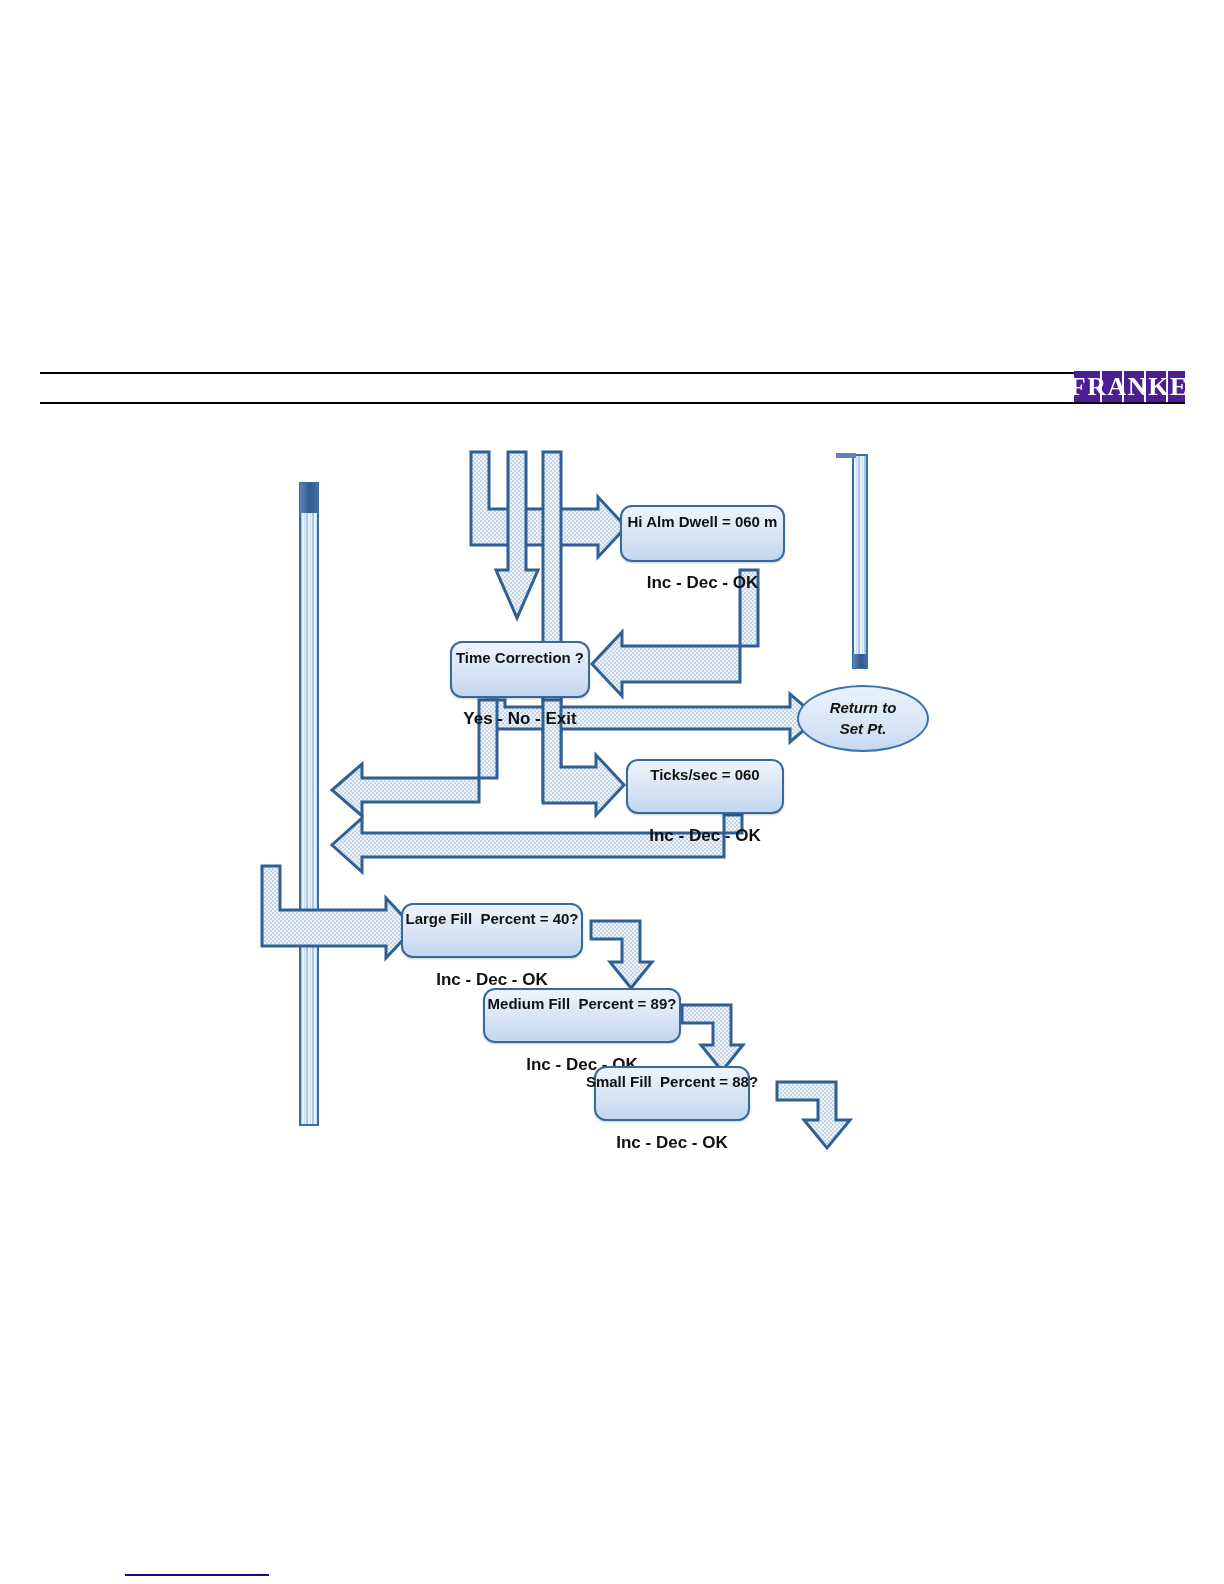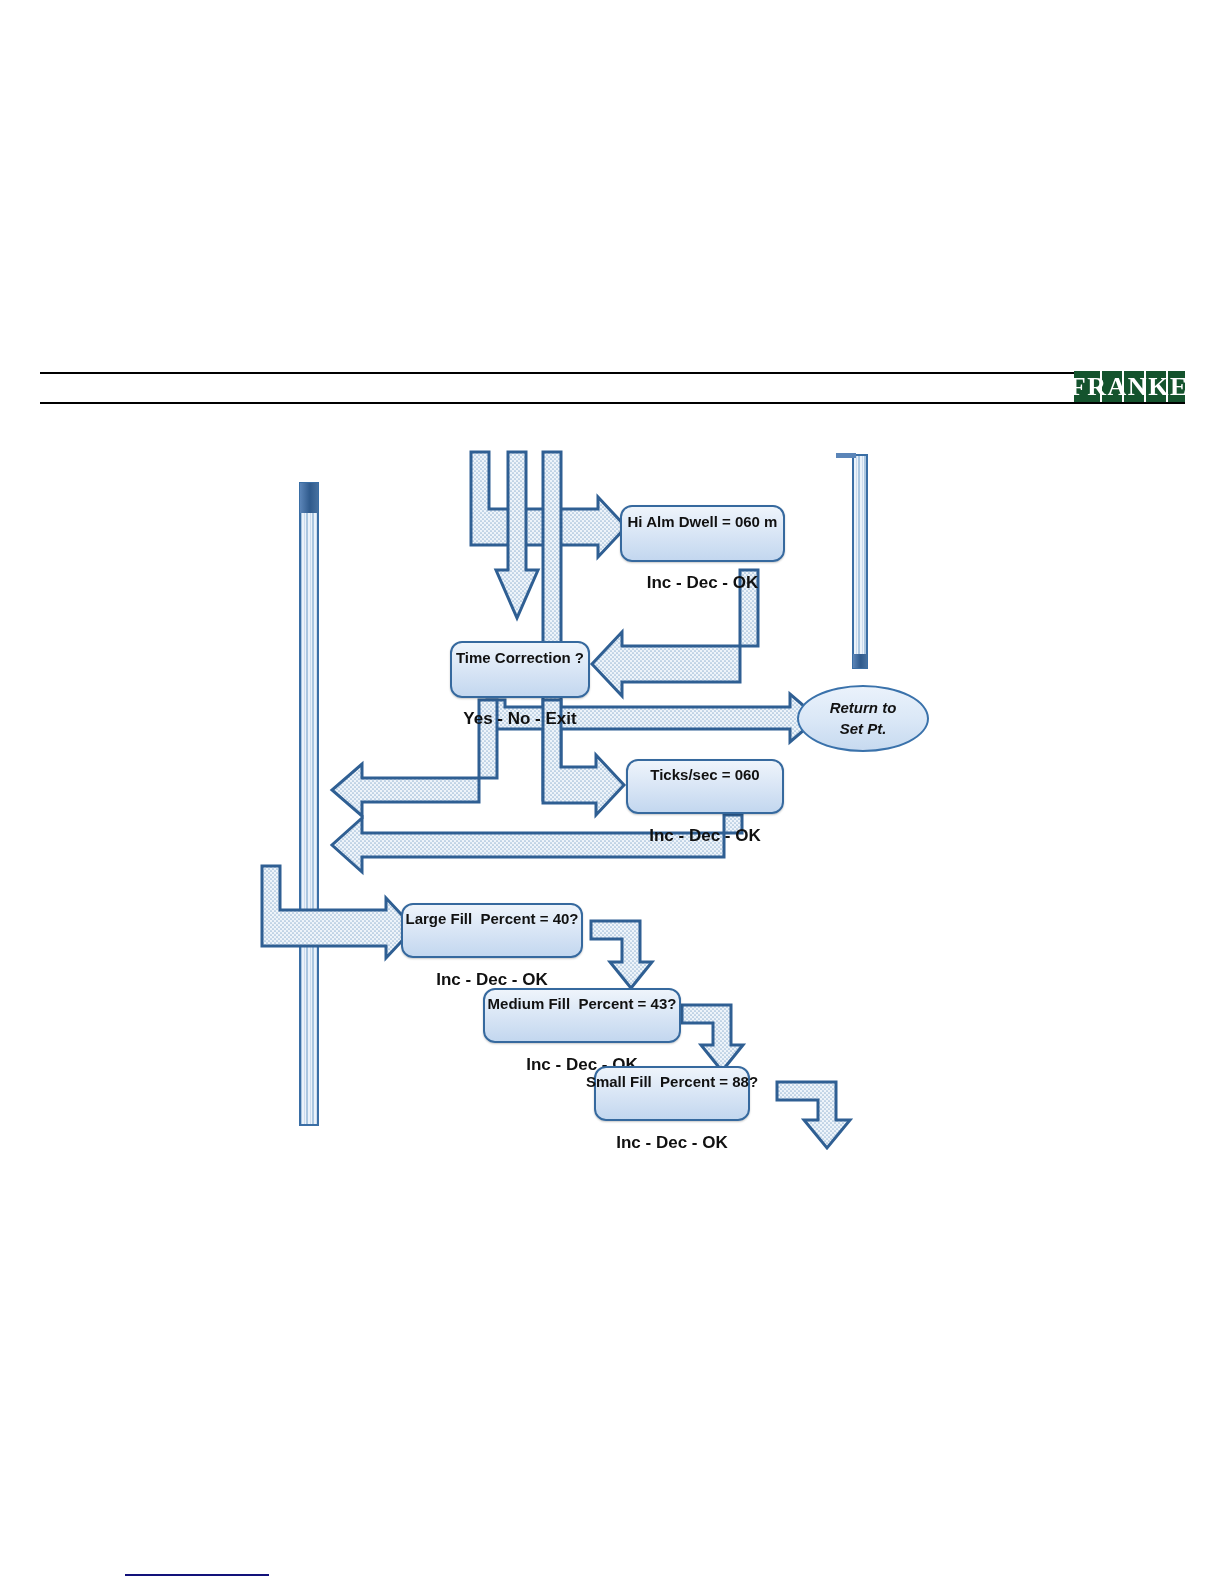--- a/index.html
+++ b/index.html
@@ -34,21 +34,21 @@
     width: 1145px;
     height: 2px;
     background: #000000;
   }
   #franke-logo {
     position: absolute;
     left: 1074px;
     top: 371px;
     width: 111px;
     height: 31px;
-    background: #14532d;
+    background: #4c1d95;
     display: flex;
     align-items: center;
     justify-content: center;
     overflow: hidden;
   }
   #franke-logo .wordmark {
     font-family: "Liberation Serif", serif;
     font-weight: bold;
     font-size: 25px;
     letter-spacing: 1.5px;
@@ -228,21 +228,21 @@
     <span class="line2">Inc - Dec - OK</span>
   </div>
 
 
   <div class="node" style="left:401px; top:903px; width:182px; height:55px;">
     <span class="line1">Large Fill  Percent = 40?</span>
     <span class="line2">Inc - Dec - OK</span>
   </div>
 
   <div class="node" style="left:483px; top:988px; width:198px; height:55px;">
-    <span class="line1">Medium Fill  Percent = 43?</span>
+    <span class="line1">Medium Fill  Percent = 89?</span>
     <span class="line2">Inc - Dec - OK</span>
   </div>
 
   <div class="node" style="left:594px; top:1066px; width:156px; height:55px;">
     <span class="line1">Small Fill  Percent = 88?</span>
     <span class="line2">Inc - Dec - OK</span>
   </div>
 
   <div id="footnote-rule"></div>
 

